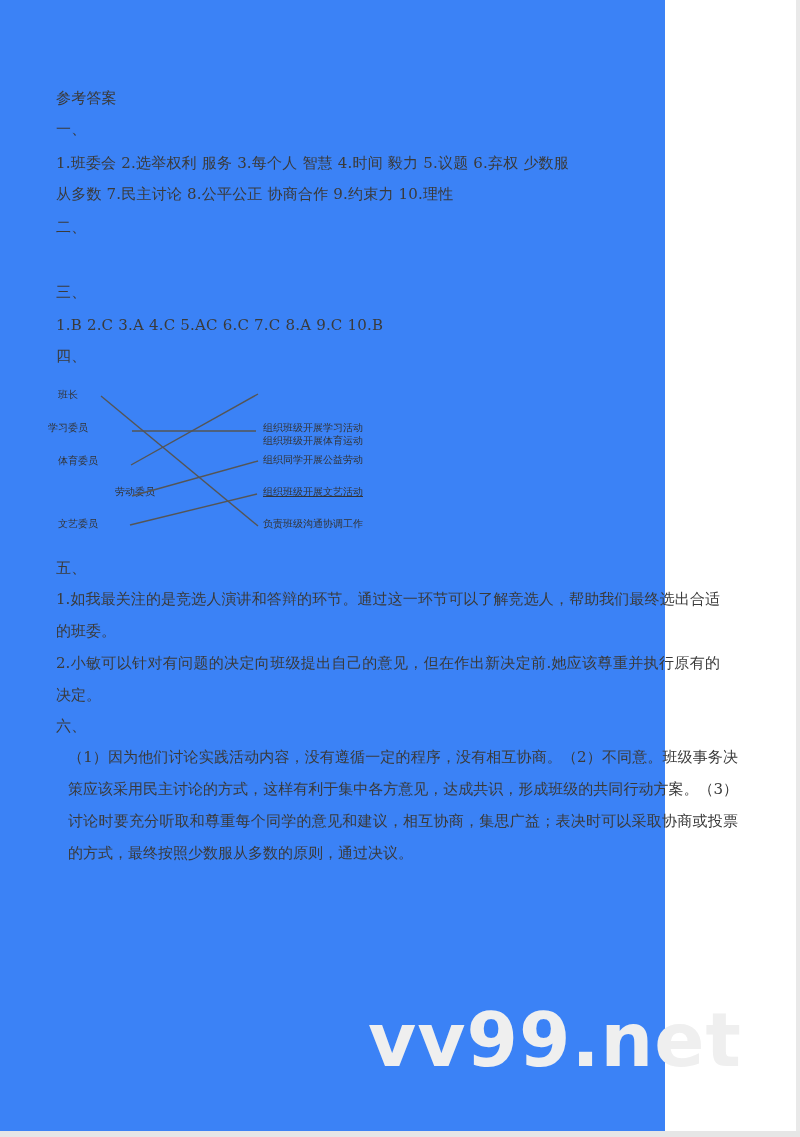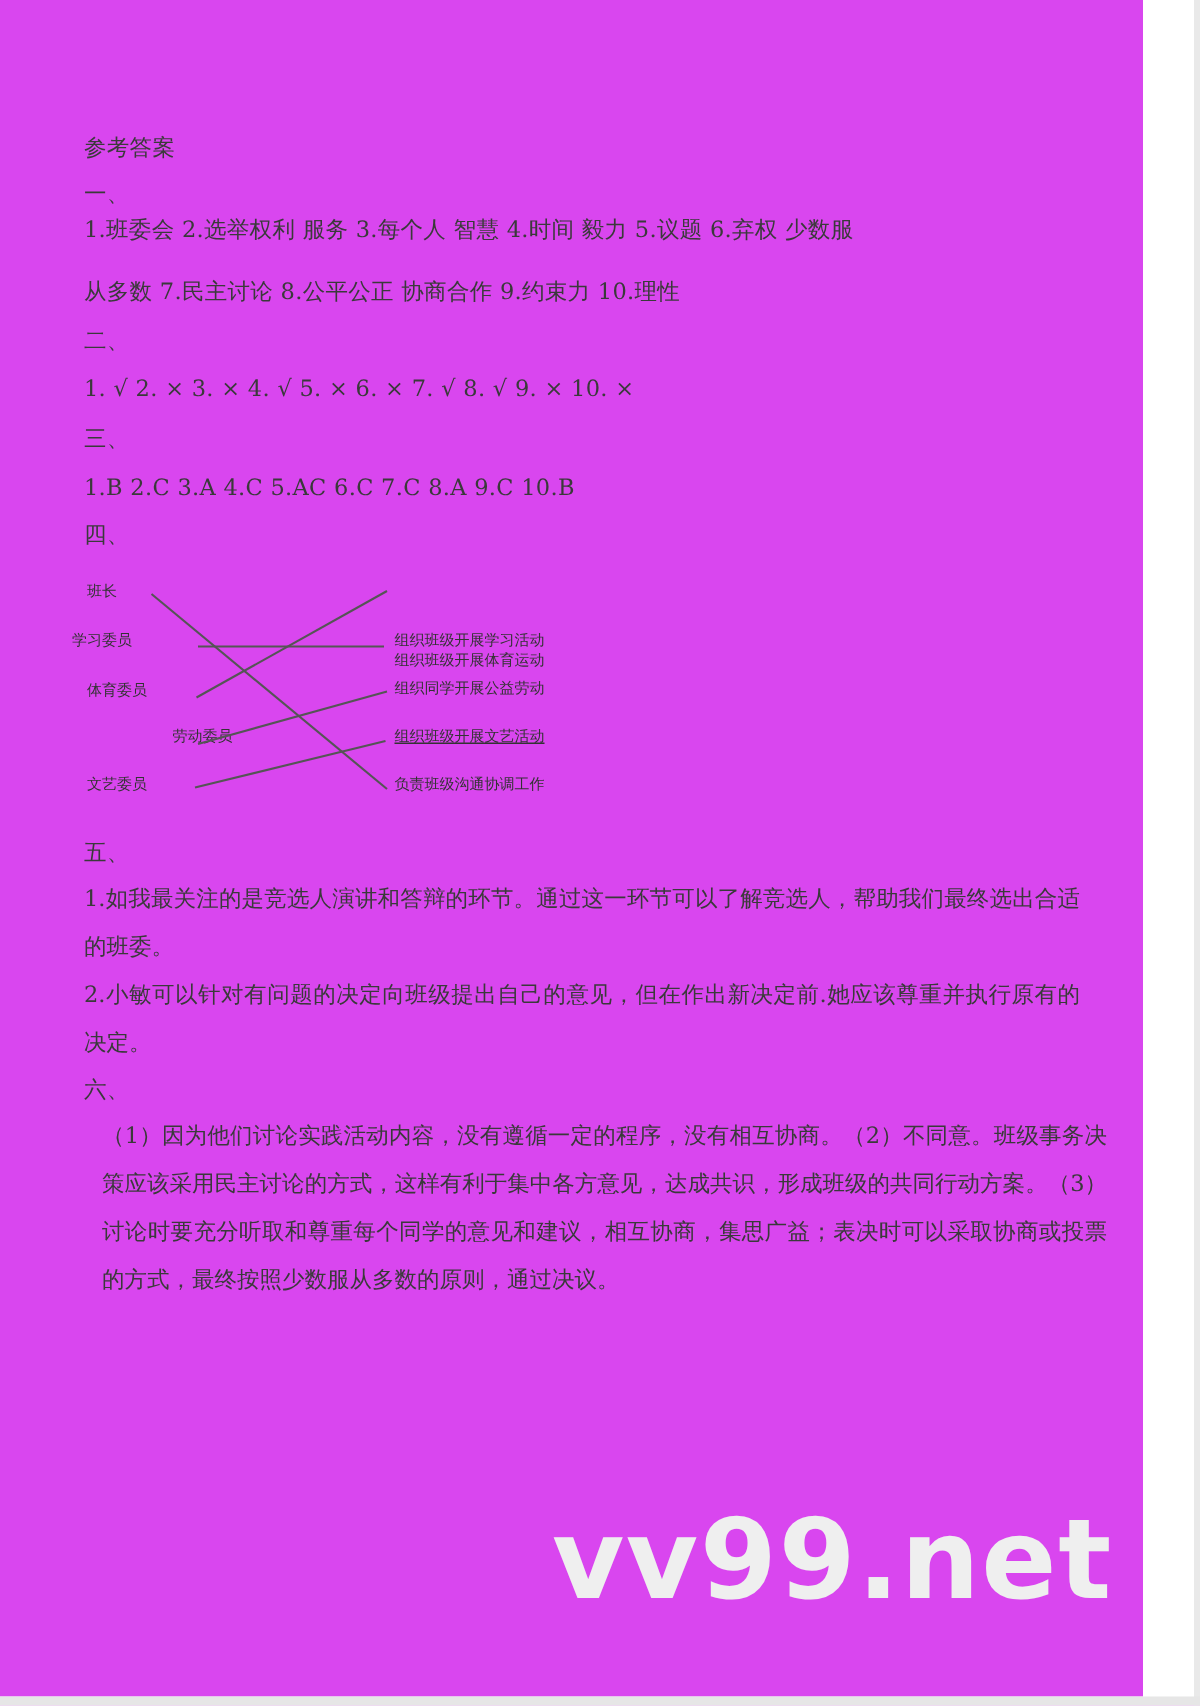--- a/index.html
+++ b/index.html
@@ -1,21 +1,21 @@
 <!DOCTYPE html>
 <html><head>
 <meta charset="utf-8">
 <style>
   html, body { margin: 0; padding: 0; background: #ffffff; }
   body {
     width: 800px; height: 1137px; position: relative; overflow: hidden;
     font-family: "DejaVu Serif", "Liberation Serif", serif;
     color: #3a3a3a;
   }
-  .page { position: absolute; left: 0; top: 0; width: 762px; height: 1131px; background: #d946ef; }
+  .page { position: absolute; left: 0; top: 0; width: 665px; height: 1131px; background: #3b82f6; }
   .edge-right { position: absolute; right: 0; top: 0; width: 4px; height: 1137px; background: #e9e9e9; }
   .edge-bottom { position: absolute; left: 0; bottom: 0; width: 800px; height: 6px; background: #e6e6e6; }
   .line { position: absolute; left: 56px; font-size: 15px; line-height: 20px; white-space: nowrap; letter-spacing: 0.2px; }
   .para { position: absolute; left: 56px; width: 664px; font-size: 15px; line-height: 32px; text-align: justify; }
   .match { position: absolute; left: 0; top: 0; width: 800px; height: 1137px; pointer-events: none; }
   .ml { position: absolute; font-family: "DejaVu Sans", "Liberation Sans", sans-serif; font-size: 10px; line-height: 20px; color: #333; white-space: nowrap; }
   .watermark {
     position: absolute; left: 368px; top: 1000px;
     font-family: "DejaVu Sans", "Liberation Sans", sans-serif;
     font-weight: bold; font-size: 74px; letter-spacing: 1px;
@@ -23,25 +23,24 @@
   }
 </style>
 </head>
 <body>
 
 <div class="page">
 
   <div class="line" style="top:88px;">参考答案</div>
 
   <div class="line" style="top:119px;">一、</div>
-  <div class="line" style="top:143px;">1.班委会  2.选举权利  服务  3.每个人  智慧  4.时间  毅力  5.议题  6.弃权  少数服</div>
+  <div class="line" style="top:153px;">1.班委会  2.选举权利  服务  3.每个人  智慧  4.时间  毅力  5.议题  6.弃权  少数服</div>
   <div class="line" style="top:184px;">从多数  7.民主讨论  8.公平公正  协商合作  9.约束力  10.理性</div>
 
   <div class="line" style="top:217px;">二、</div>
-  <div class="line" style="top:249px;">1. √  2. ×  3. ×  4. √  5. ×  6. ×  7. √  8. √  9. ×  10. ×</div>
 
   <div class="line" style="top:282px;">三、</div>
   <div class="line" style="top:315px;">1.B 2.C 3.A 4.C 5.AC 6.C 7.C 8.A 9.C 10.B</div>
 
   <div class="line" style="top:346px;">四、</div>
 
   <div>
     <div class="ml" style="left:58px; top:385px;">班长</div>
     <div class="ml" style="left:48px; top:418px;">学习委员</div>
     <div class="ml" style="left:58px; top:451px;">体育委员</div>

